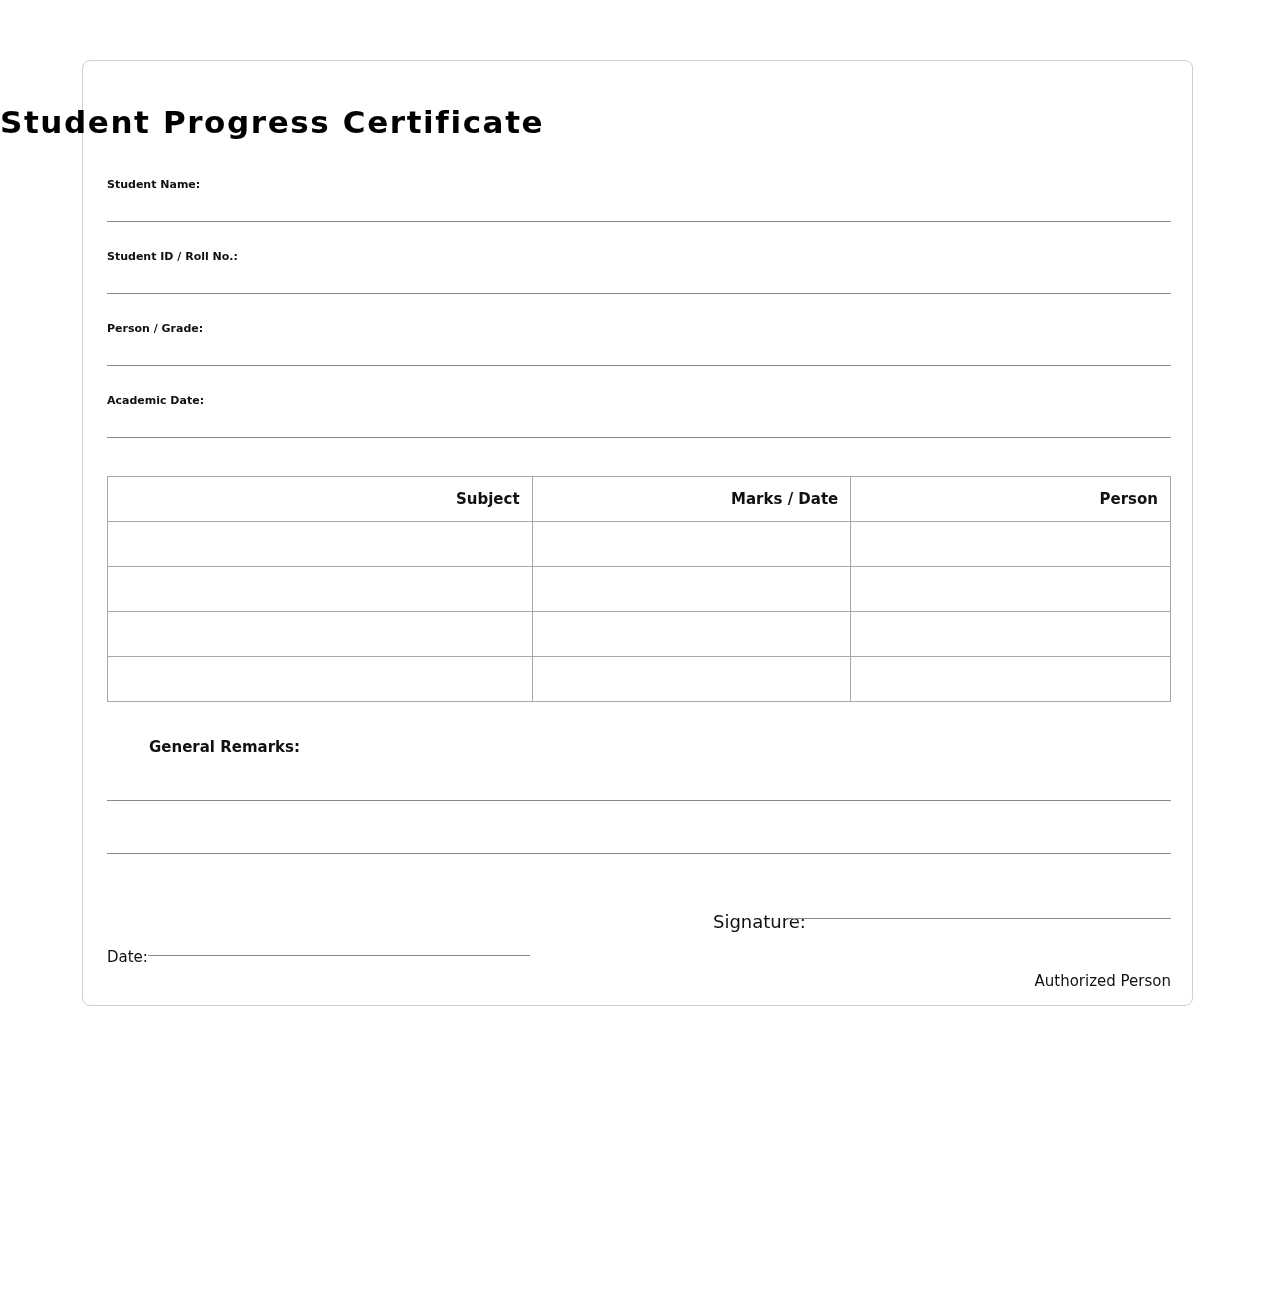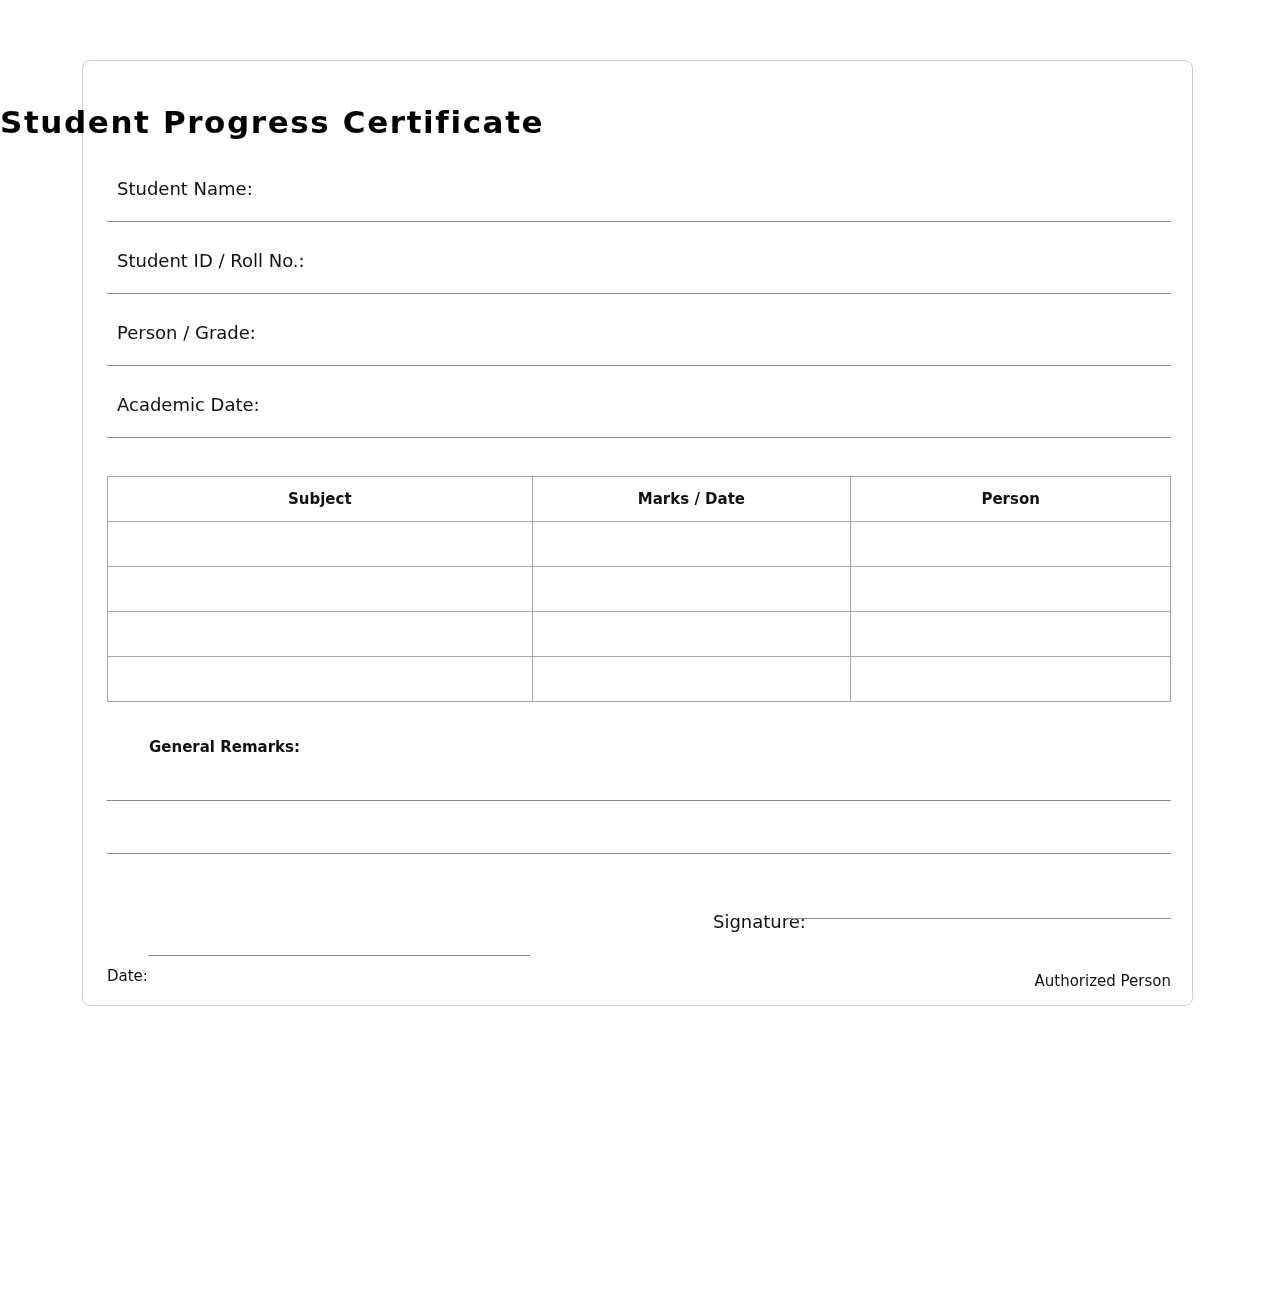--- a/index.html
+++ b/index.html
@@ -6,35 +6,35 @@
   body { width: 1278px; height: 1300px; position: relative; font-family: "DejaVu Sans", "Liberation Sans", sans-serif; color: #111; }
   .card {
     position: absolute; left: 82px; top: 60px; width: 1111px; height: 946px;
     border: 1px solid #cfcfcf; border-radius: 8px; background: #fff; box-sizing: border-box;
   }
   .title {
     position: absolute; left: 0; right: 0; top: 104px; text-align: left;
     font-size: 31px; font-weight: bold; letter-spacing: 1.6px; color: #000;
   }
   .field { position: absolute; left: 107px; width: 1064px; }
-  .field-label { position: absolute; left: 0; top: 0; font-size: 18px; font-weight: normal; color: #111; margin-left: 10px; }
+  .field-label { position: absolute; left: 0; top: 0; font-size: 11px; font-weight: bold; color: #111; }
   .field-line { position: absolute; left: 0; width: 1064px; top: 43px; height: 0; border-top: 1px solid #8a8a8a; }
   table.grades {
     position: absolute; left: 107px; top: 476px; width: 1064px; border-collapse: collapse;
   }
   table.grades th, table.grades td {
-    border: 1px solid #a8a8a8; height: 45px; padding: 0 12px; box-sizing: border-box; text-align: center;
+    border: 1px solid #a8a8a8; height: 45px; padding: 0 12px; box-sizing: border-box; text-align: right;
   }
   table.grades th { font-size: 15px; font-weight: bold; color: #111; }
   .gr-label { position: absolute; left: 107px; top: 738px; font-size: 15px; font-weight: bold; margin-left: 42px; }
   .gr-line { position: absolute; left: 107px; width: 1064px; height: 0; border-top: 1px solid #8a8a8a; }
   .sig-label { position: absolute; left: 713px; top: 911px; font-size: 18px; }
   .sig-line { position: absolute; left: 788px; top: 918px; width: 383px; border-top: 1px solid #8a8a8a; }
   .auth { position: absolute; right: 107px; top: 972px; font-size: 15px; }
-  .date-label { position: absolute; left: 107px; top: 948px; font-size: 15px; margin-top: 19px; }
+  .date-label { position: absolute; left: 107px; top: 948px; font-size: 15px; }
   .date-line { position: absolute; left: 148px; top: 955px; width: 382px; border-top: 1px solid #8a8a8a; }
 </style>
 </head>
 <body>
 
 <div class="card"></div>
 
 <div class="title">Student Progress Certificate</div>
 
 <div class="field" style="top:178px;">

